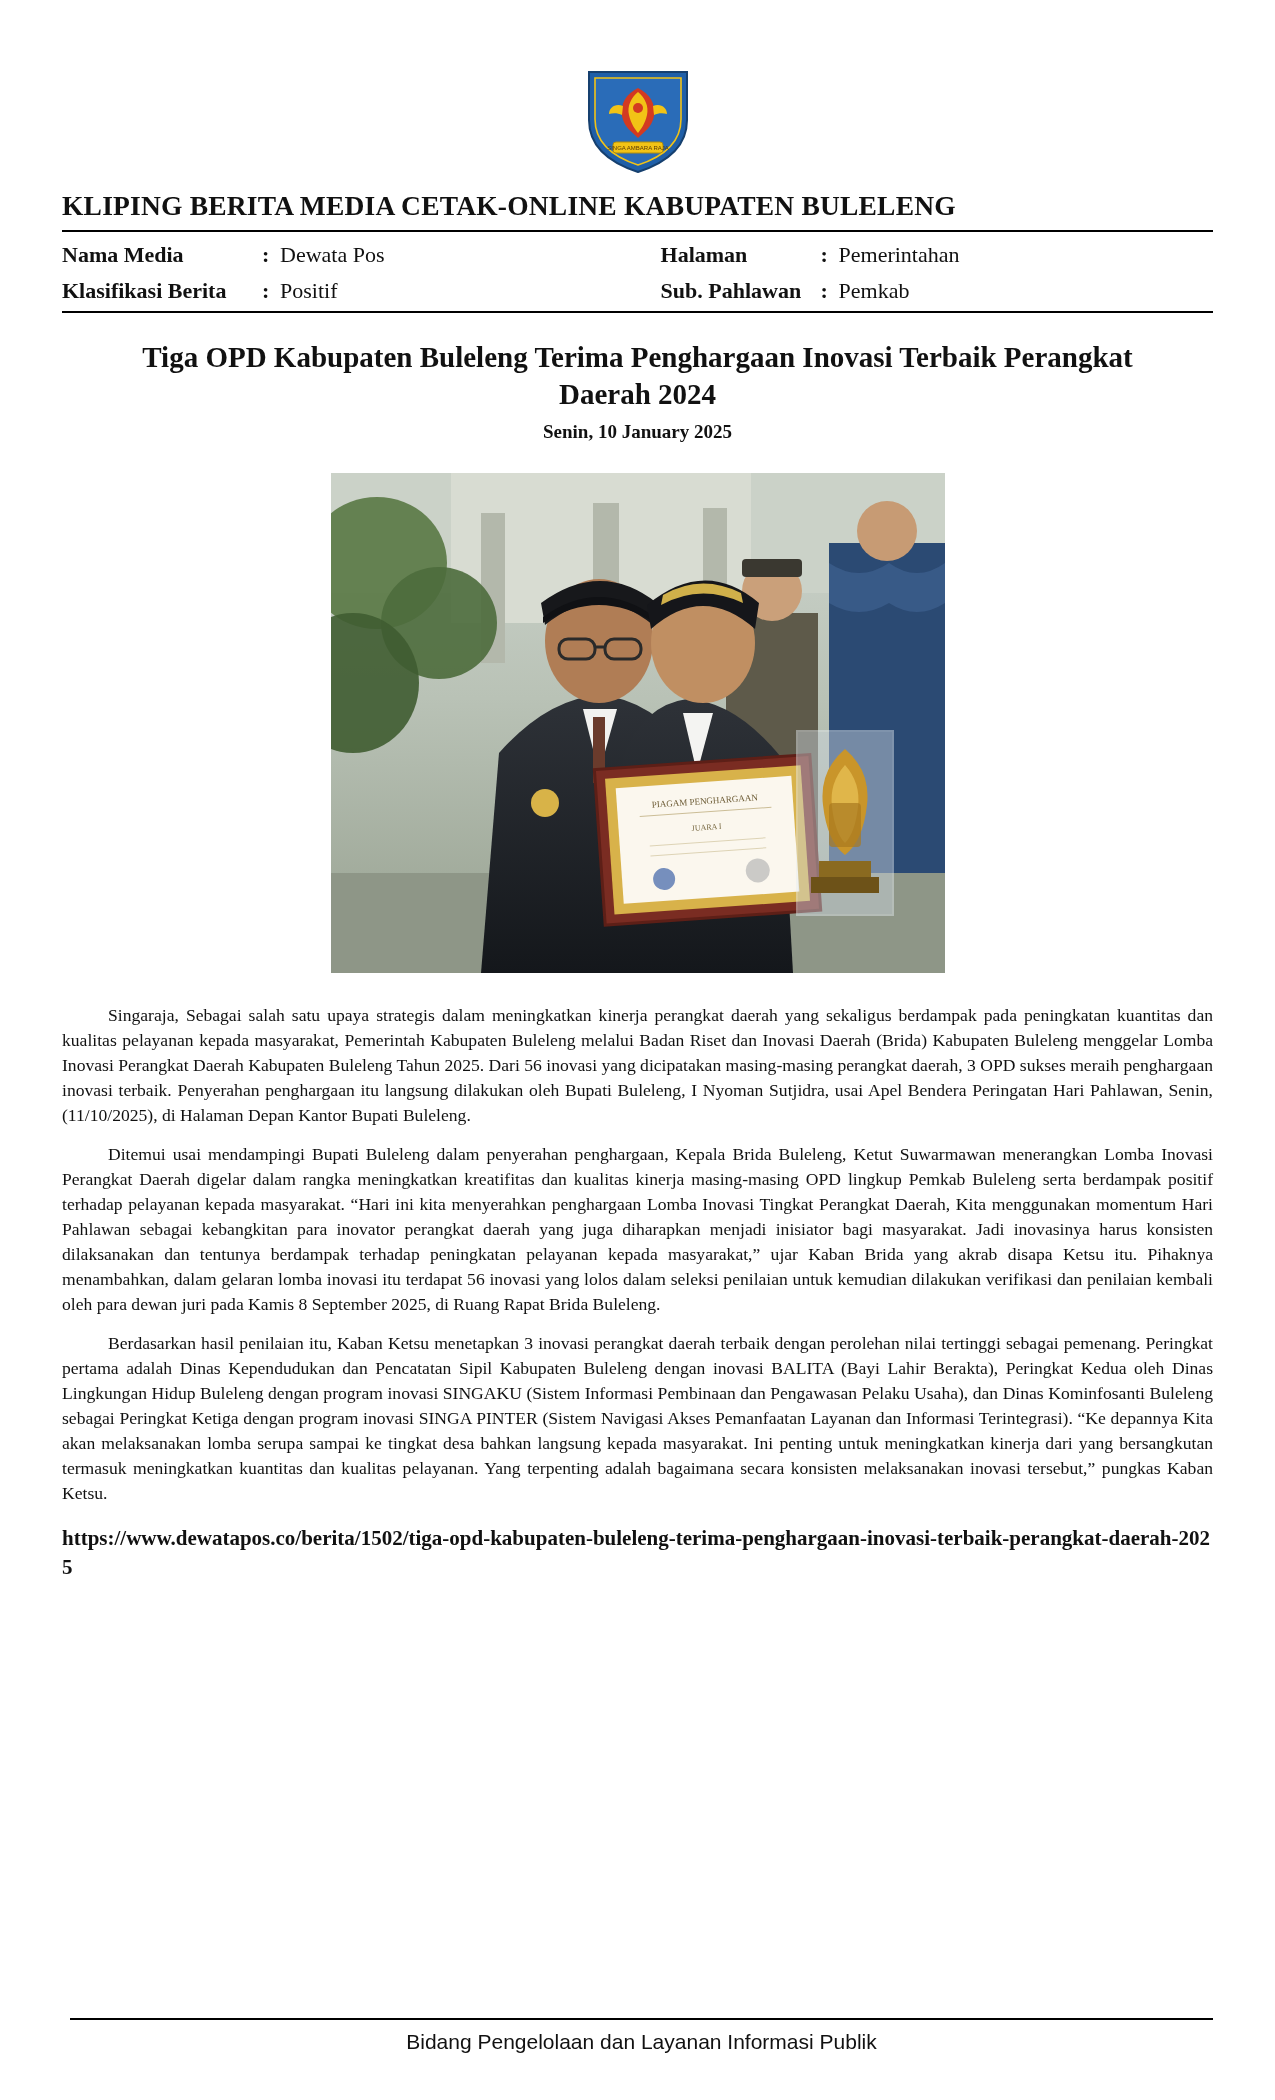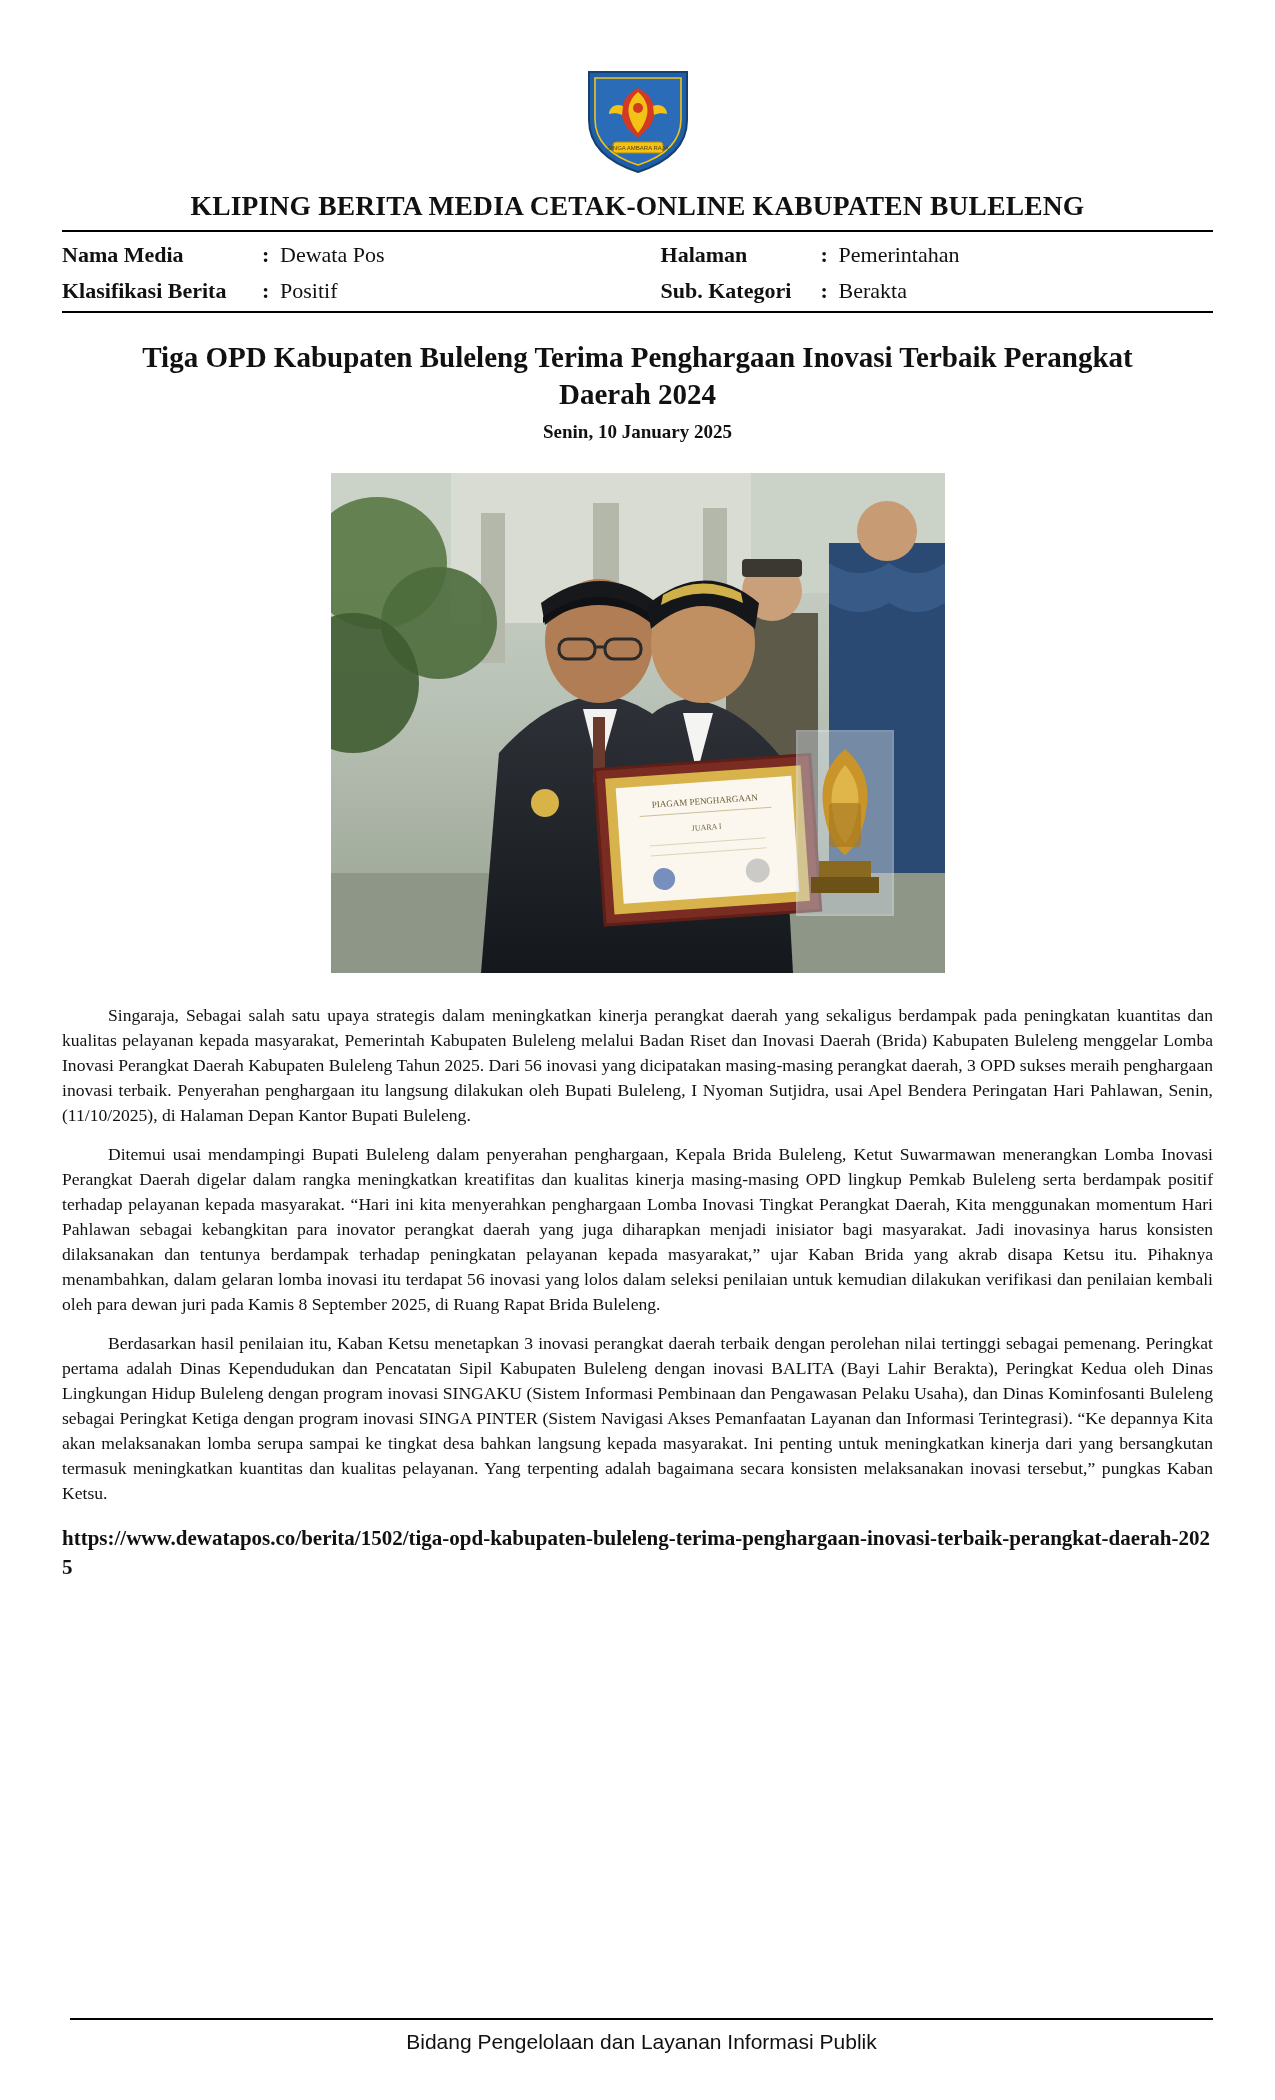--- a/index.html
+++ b/index.html
@@ -33,21 +33,20 @@
   }
   .logo {
     width: 118px;
     height: 118px;
     position: relative;
   }
   .logo svg { display: block; }
 
   
   .kliping-title {
-    text-align: center;
     font-weight: bold;
     font-size: 27.5px;
     letter-spacing: 0.2px;
     margin-bottom: 8px;
   }
   .rule {
     border-top: 2px solid #000;
     margin: 0;
   }
 
@@ -200,23 +199,23 @@
         <span class="meta-value">Positif</span>
       </div>
     </div>
     <div class="meta-col meta-right">
       <div class="meta-row">
         <span class="meta-label kat">Halaman</span>
         <span class="meta-colon">:</span>
         <span class="meta-value">Pemerintahan</span>
       </div>
       <div class="meta-row">
-        <span class="meta-label kat">Sub. Kategori</span>
+        <span class="meta-label kat">Sub. Pahlawan</span>
         <span class="meta-colon">:</span>
-        <span class="meta-value">Berakta</span>
+        <span class="meta-value">Pemkab</span>
       </div>
     </div>
   </div>
 
   <div class="rule"></div>
 
   <div class="headline">Tiga OPD Kabupaten Buleleng Terima Penghargaan Inovasi Terbaik Perangkat Daerah 2024</div>
   <div class="date">Senin, 10 January 2025</div>
 
   <div class="photo-wrap">

